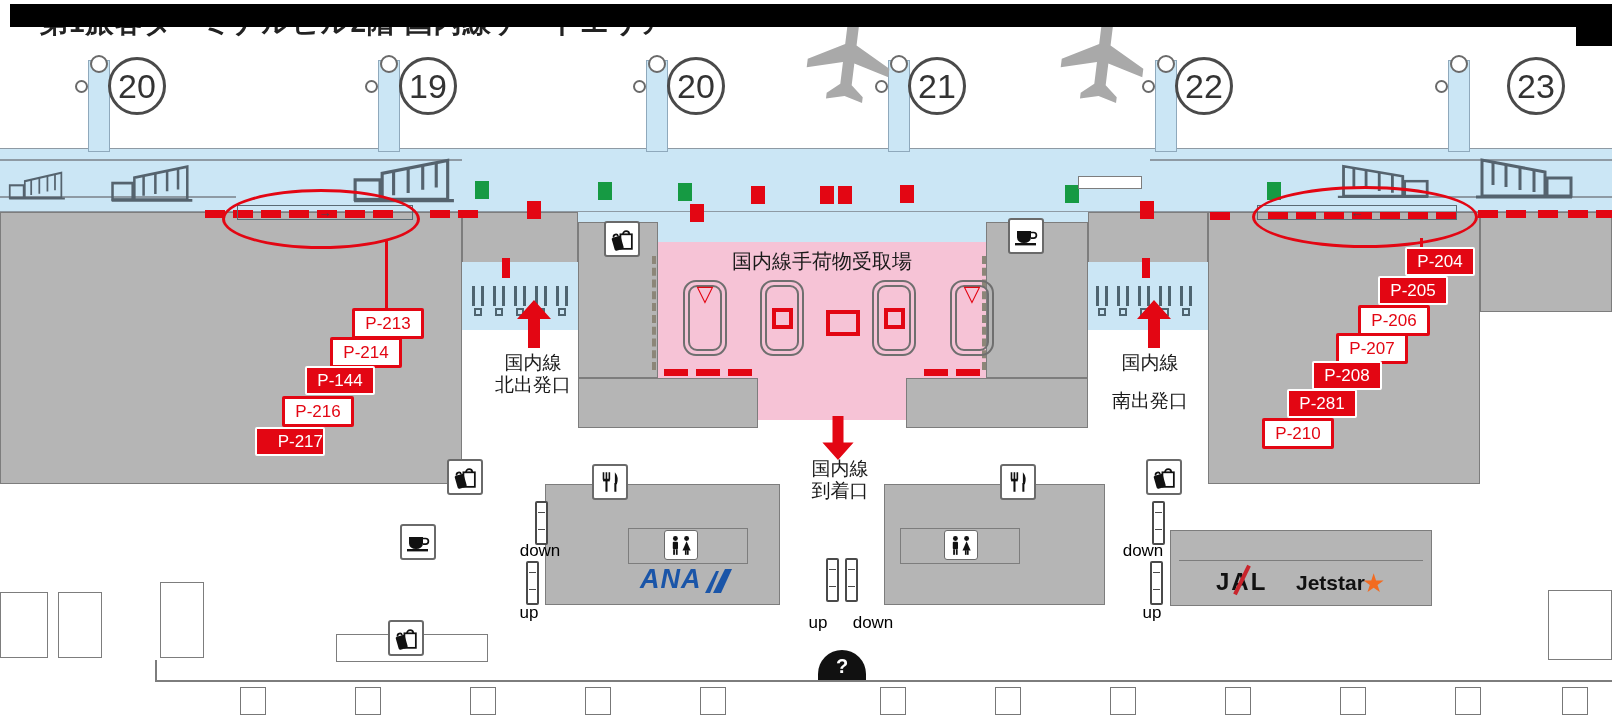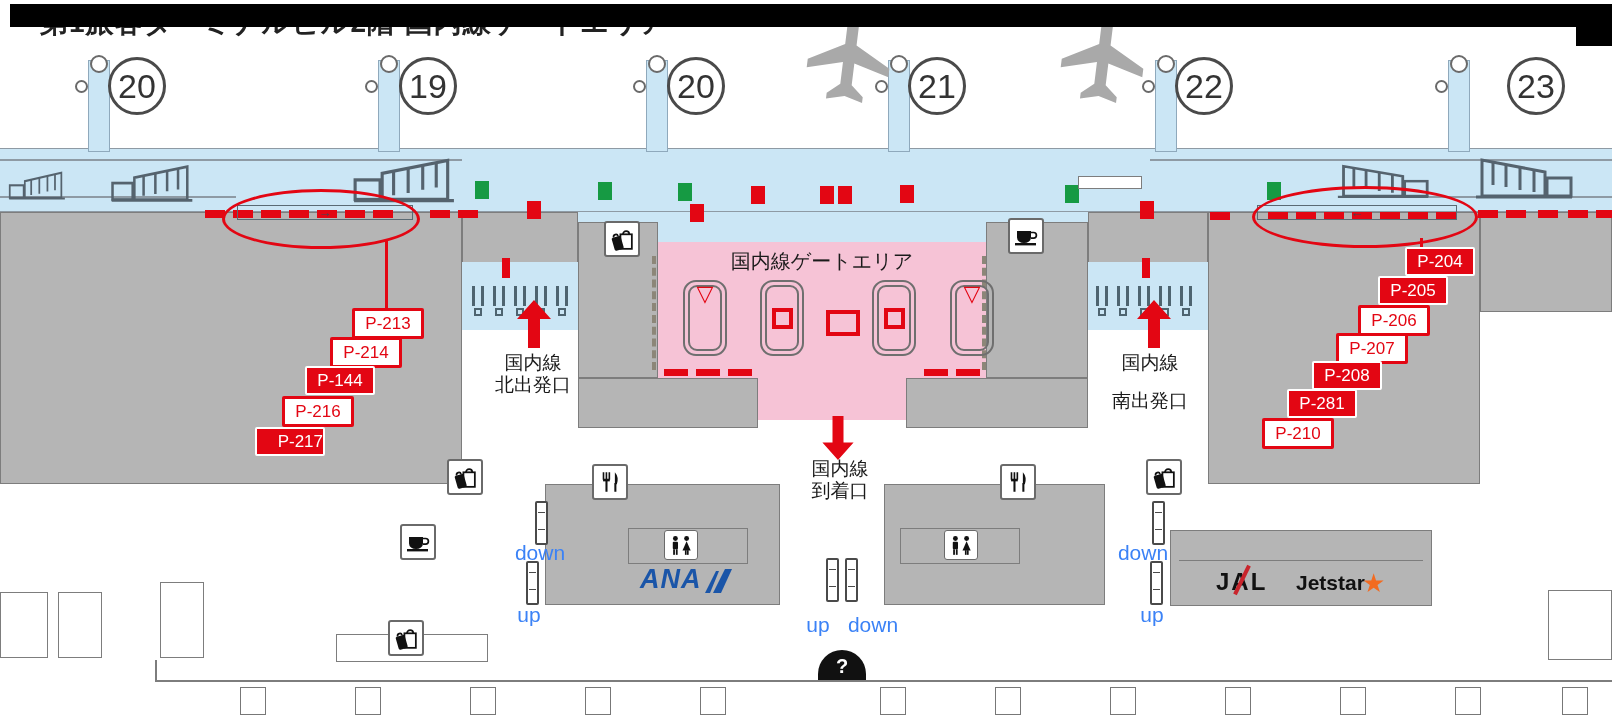--- a/index.html
+++ b/index.html
@@ -17,21 +17,21 @@
       color:#333;font-size:34px;display:flex;align-items:center;justify-content:center;box-sizing:border-box}
   .smcircle{position:absolute;background:#fff;border:2px solid #6a6a6a;border-radius:50%;box-sizing:border-box}
   .plabel{position:absolute;width:66px;height:25px;line-height:25px;font-weight:normal;font-size:17px;text-align:center;border-radius:2px;box-sizing:content-box;z-index:4}
   .plabel.solid{background:#e30613;color:#fff;border:2px solid #fff}
   .plabel.outline{background:#fff;color:#e30613;border:3px solid #e30613}
   .marker{position:absolute;width:14px;height:18px}
   .rdash{position:absolute;width:20px;height:8px;background:#e30613}
   .pinkdash{position:absolute;width:24px;height:7px;background:#e30613}
   .redbar{position:absolute;width:8px;height:20px;background:#e30613}
   .arealabel{position:absolute;font-size:19px;color:#1a1a1a;text-align:center;white-space:nowrap;transform:translateX(-50%);font-weight:500}
-  .esclabel{position:absolute;font-size:21px;color:#3b82f6;transform:translateX(-50%);white-space:nowrap}
+  .esclabel{position:absolute;font-size:17px;color:#000000;transform:translateX(-50%);white-space:nowrap}
   .esc{position:absolute;width:13px;height:44px;border:2px solid #4a4a4a;background:#fff;border-radius:2px;box-sizing:border-box}
   .esc::before{content:"";position:absolute;left:1px;right:1px;top:9px;border-top:1.5px solid #4a4a4a}
   .esc::after{content:"";position:absolute;left:1px;right:1px;top:26px;border-top:1.5px solid #4a4a4a}
   .iconbox{position:absolute;width:36px;height:36px;background:#fff;border:2px solid #6a6a6a;border-radius:3px;
       display:flex;align-items:center;justify-content:center;box-sizing:border-box;z-index:2}
   .iconbox.restroom{width:34px;height:30px;border:1.5px solid #6a6a6a}
   .carousel{position:absolute;width:44px;height:76px;border:2px solid #6f6f6f;border-radius:13px;box-sizing:border-box}
   .carousel-inner{position:absolute;inset:3px;border:2px solid #6f6f6f;border-radius:9px;display:flex;align-items:center;justify-content:center}
   .tri{position:absolute;top:1px;left:50%;transform:translateX(-50%);color:#e30613;font-size:22px;font-weight:bold;line-height:1}
   .redsq{width:13px;height:13px;border:4px solid #e30613}
@@ -87,21 +87,21 @@
   <div class="gray" style="left:628px;top:528px;width:120px;height:36px"></div>
   <div class="gray" style="left:900px;top:528px;width:120px;height:36px"></div>
 
   <div class="blue" style="left:462px;top:262px;width:116px;height:68px"></div>
   <div class="blue" style="left:1088px;top:262px;width:120px;height:68px"></div>
 
   <div style="position:absolute;left:658px;top:242px;width:328px;height:136px;background:#f6c3d6"></div>
   <div style="position:absolute;left:758px;top:378px;width:148px;height:42px;background:#f6c3d6"></div>
   <div class="pinkside" style="left:652px;top:256px;height:114px"></div>
   <div class="pinkside" style="left:982px;top:256px;height:114px"></div>
-  <div class="arealabel" style="left:822px;top:248px;font-size:20px">国内線ゲートエリア</div>
+  <div class="arealabel" style="left:822px;top:248px;font-size:20px">国内線手荷物受取場</div>
   <div style="position:absolute;left:826px;top:310px;width:26px;height:18px;border:4px solid #e30613"></div>
 
   <div class="abs" style="left:516px;top:300px;z-index:2">
     <svg width="36" height="48" viewBox="0 0 34 48">
         <path d="M17 0 L34 19 L23 19 L23 48 L11 48 L11 19 L0 19 Z" fill="#e30613"></path>
       </svg>
   </div>
   <div class="abs" style="left:1136px;top:300px;z-index:2">
     <svg width="36" height="48" viewBox="0 0 34 48">
         <path d="M17 0 L34 19 L23 19 L23 48 L11 48 L11 19 L0 19 Z" fill="#e30613"></path>

